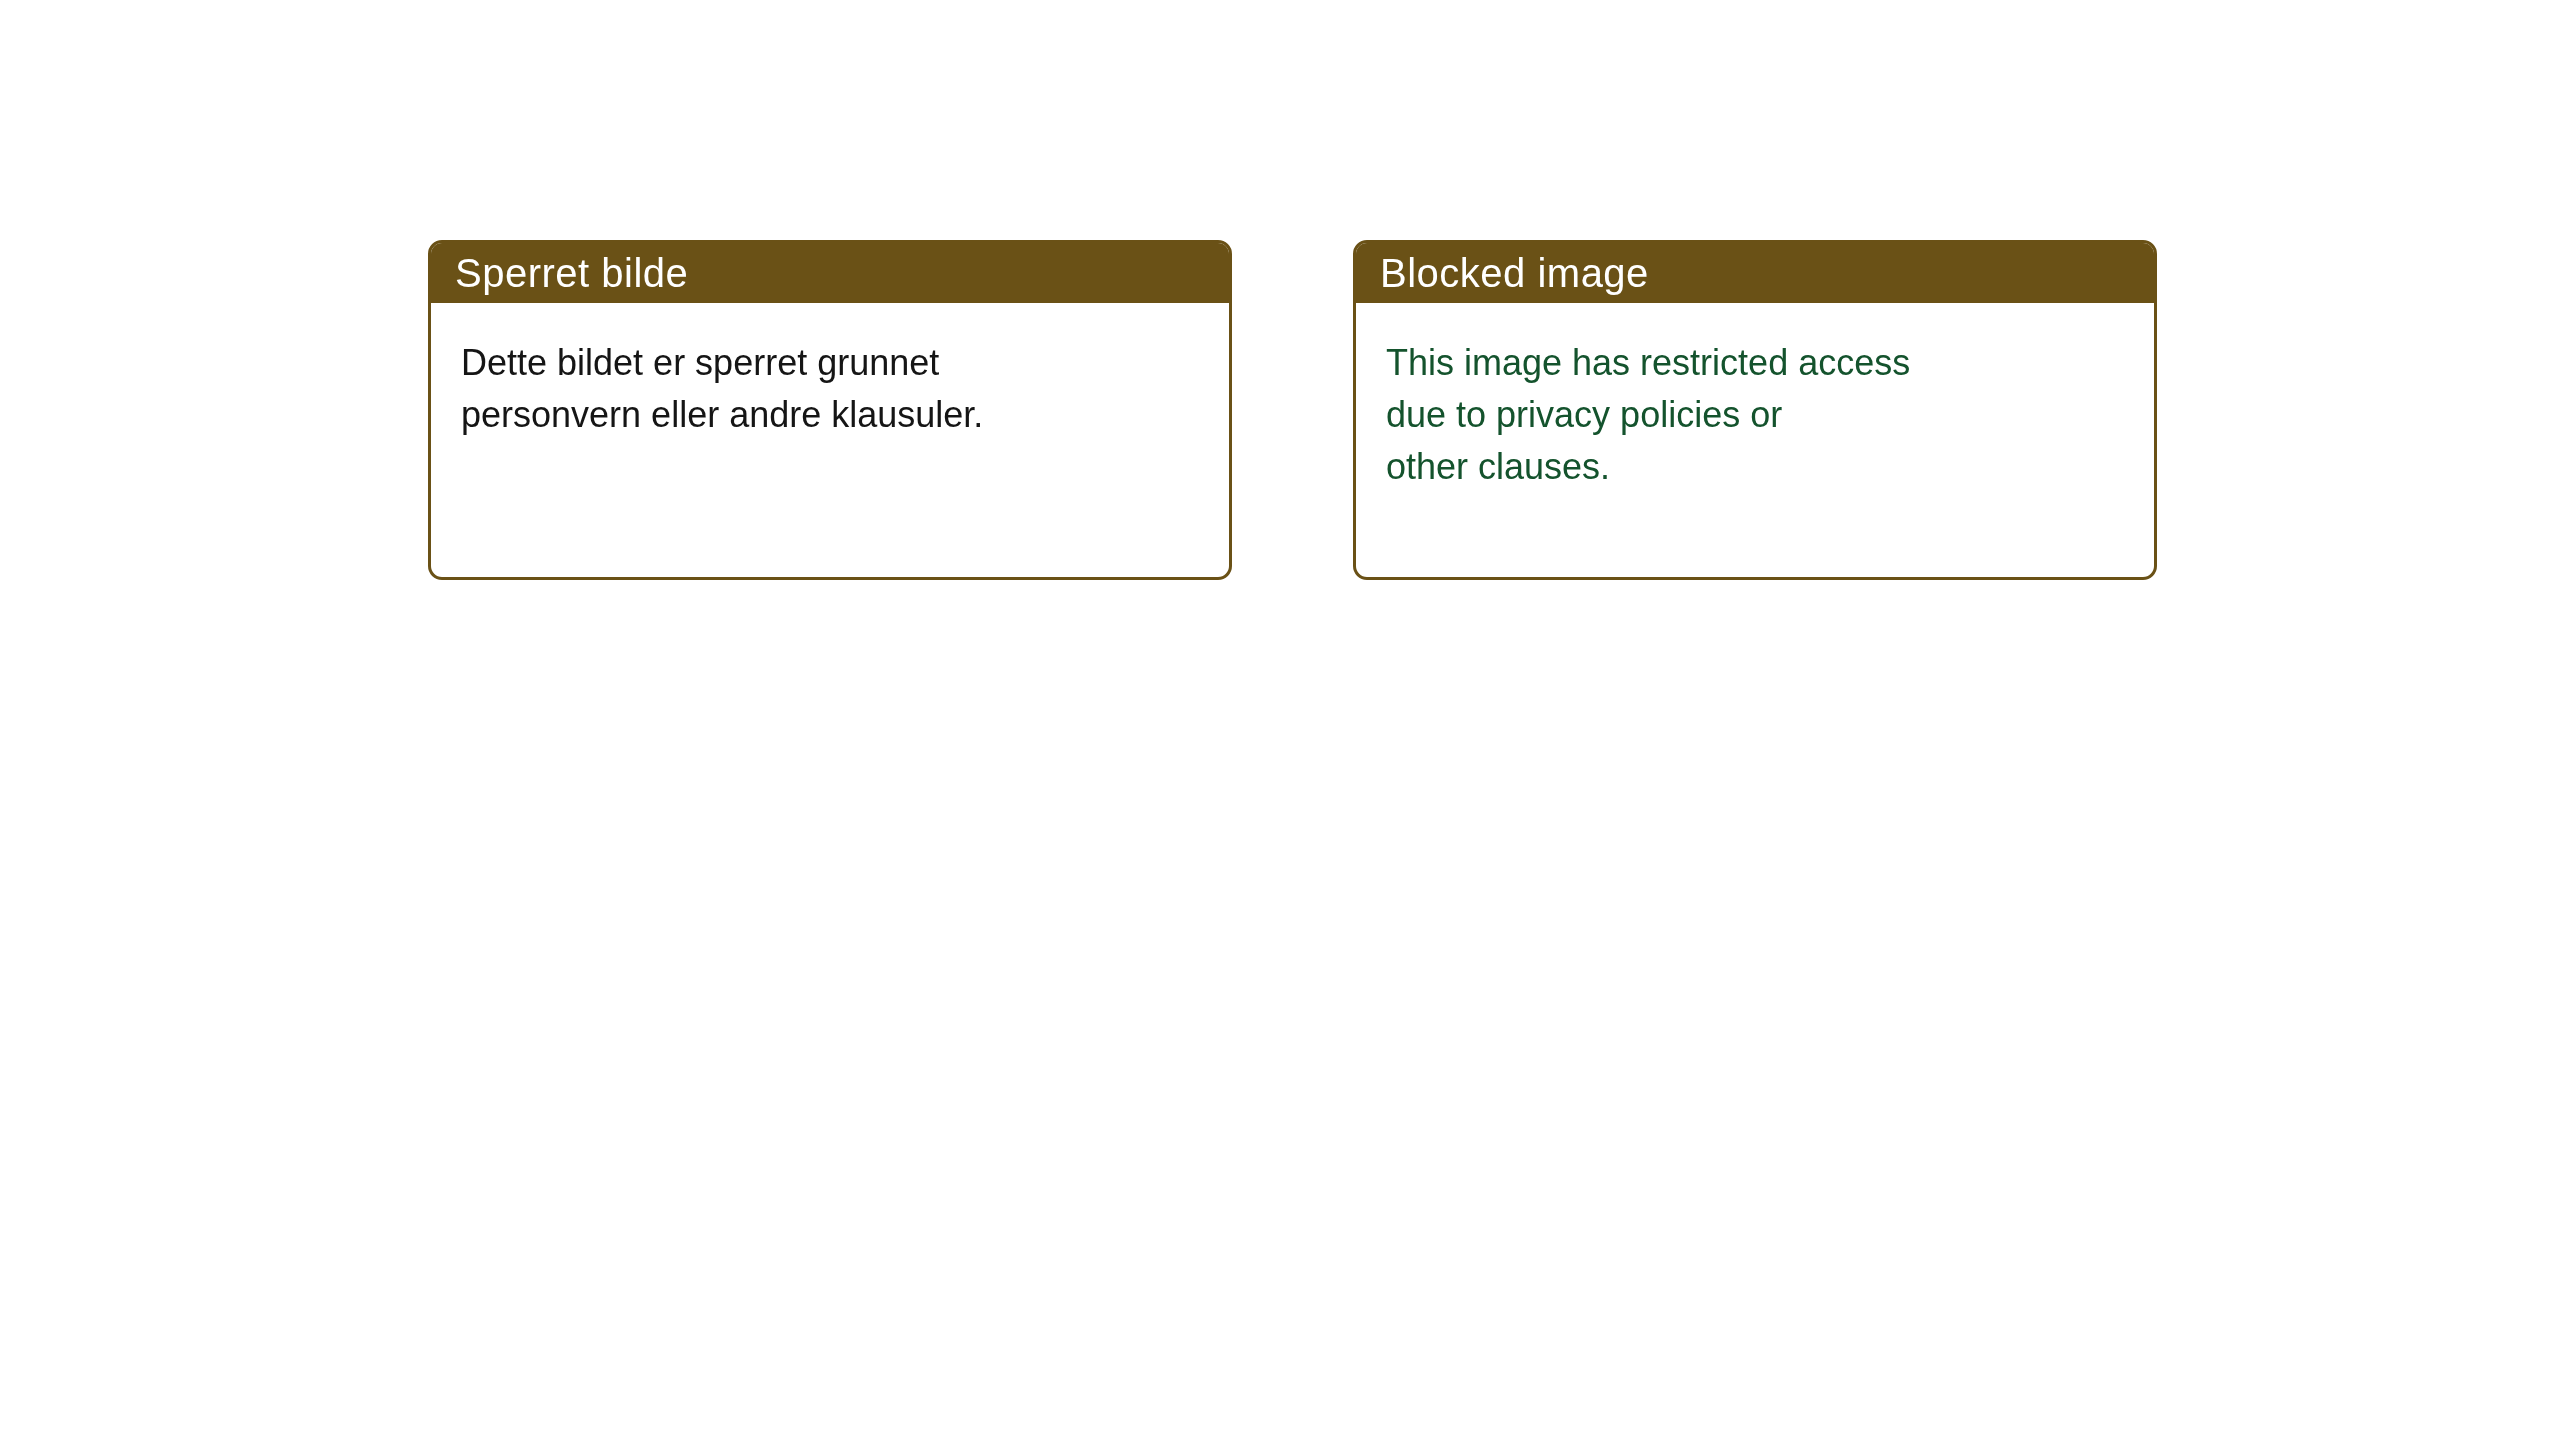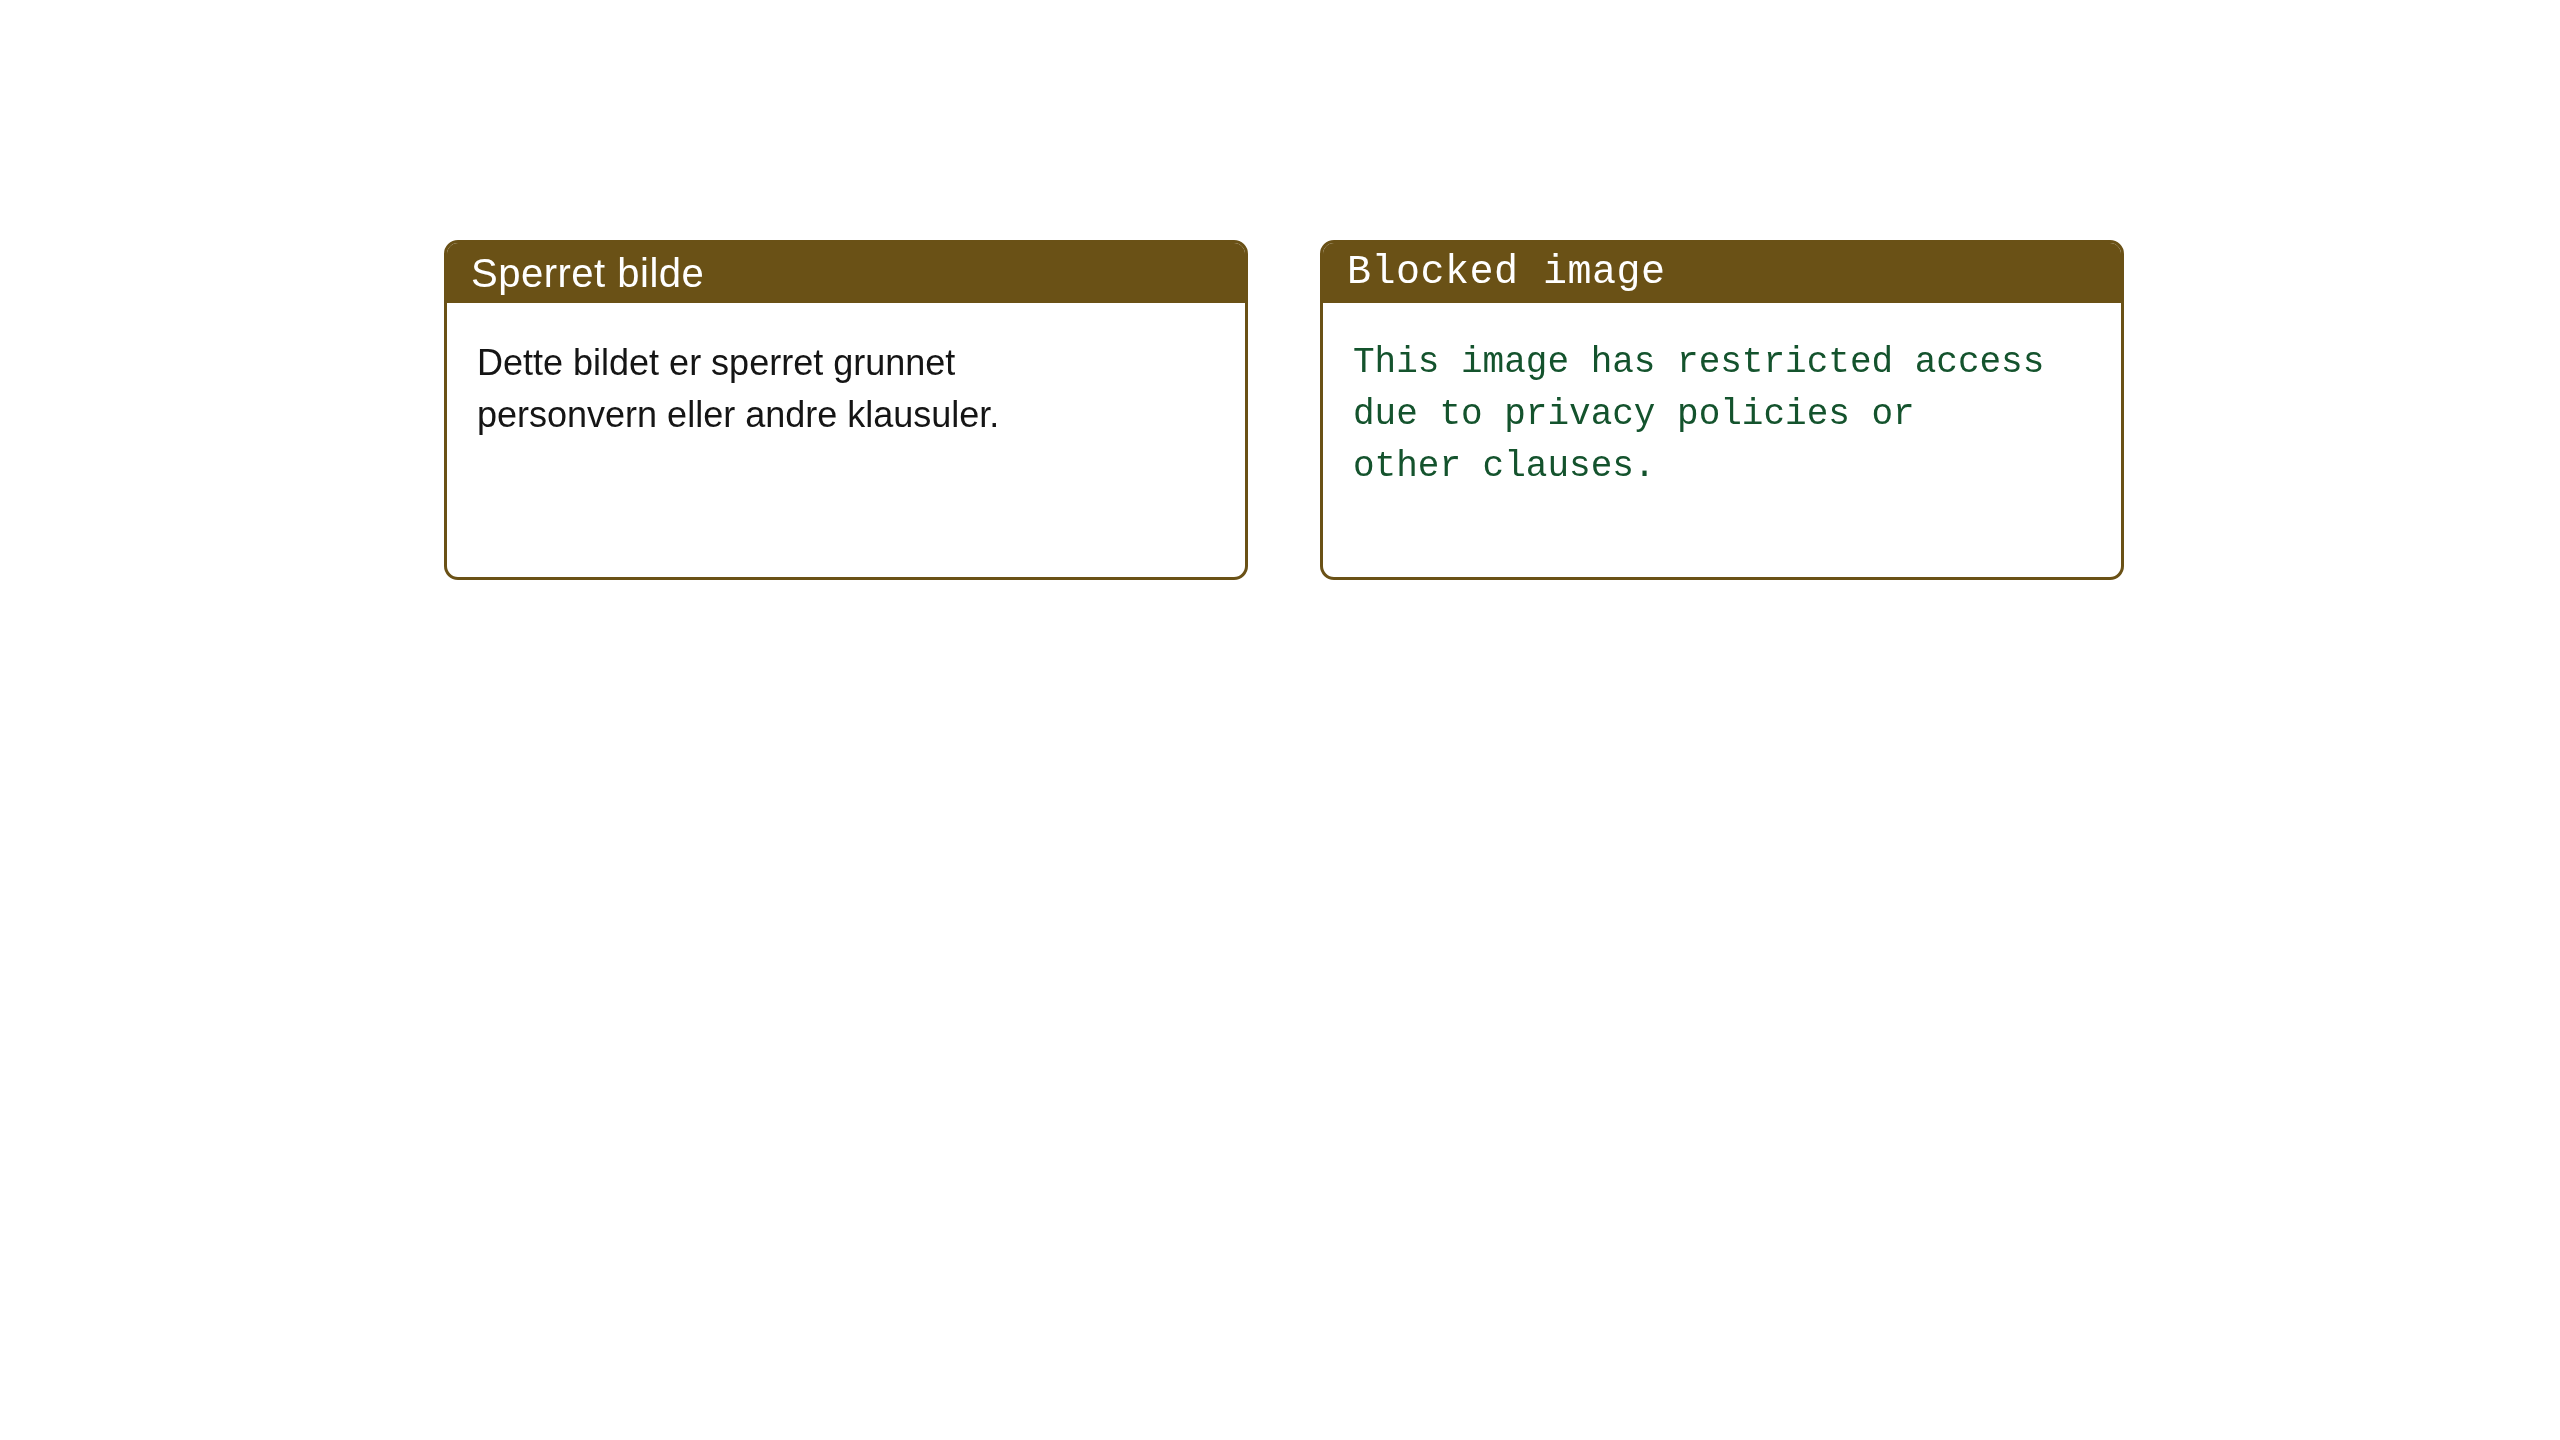--- a/index.html
+++ b/index.html
@@ -19,22 +19,22 @@
   .notice-card {
     position: absolute;
     top: 240px;
     width: 804px;
     height: 340px;
     background: #ffffff;
     border: 3px solid #6A5116;
     border-radius: 14px;
     overflow: hidden;
   }
-  .notice-card.card-left  { left: 444px; }
-  .notice-card.card-right { left: 1320px; font-family: Liberation Mono, monospace; }
+  .notice-card.card-left  { left: 428px; }
+  .notice-card.card-right { left: 1353px; }
   .card-header {
     height: 60px;
     background: #6A5116;
     color: #ffffff;
     display: flex;
     align-items: center;
     padding: 0 24px;
     font-size: 40px;
     line-height: 1;
     letter-spacing: 0.5px;

